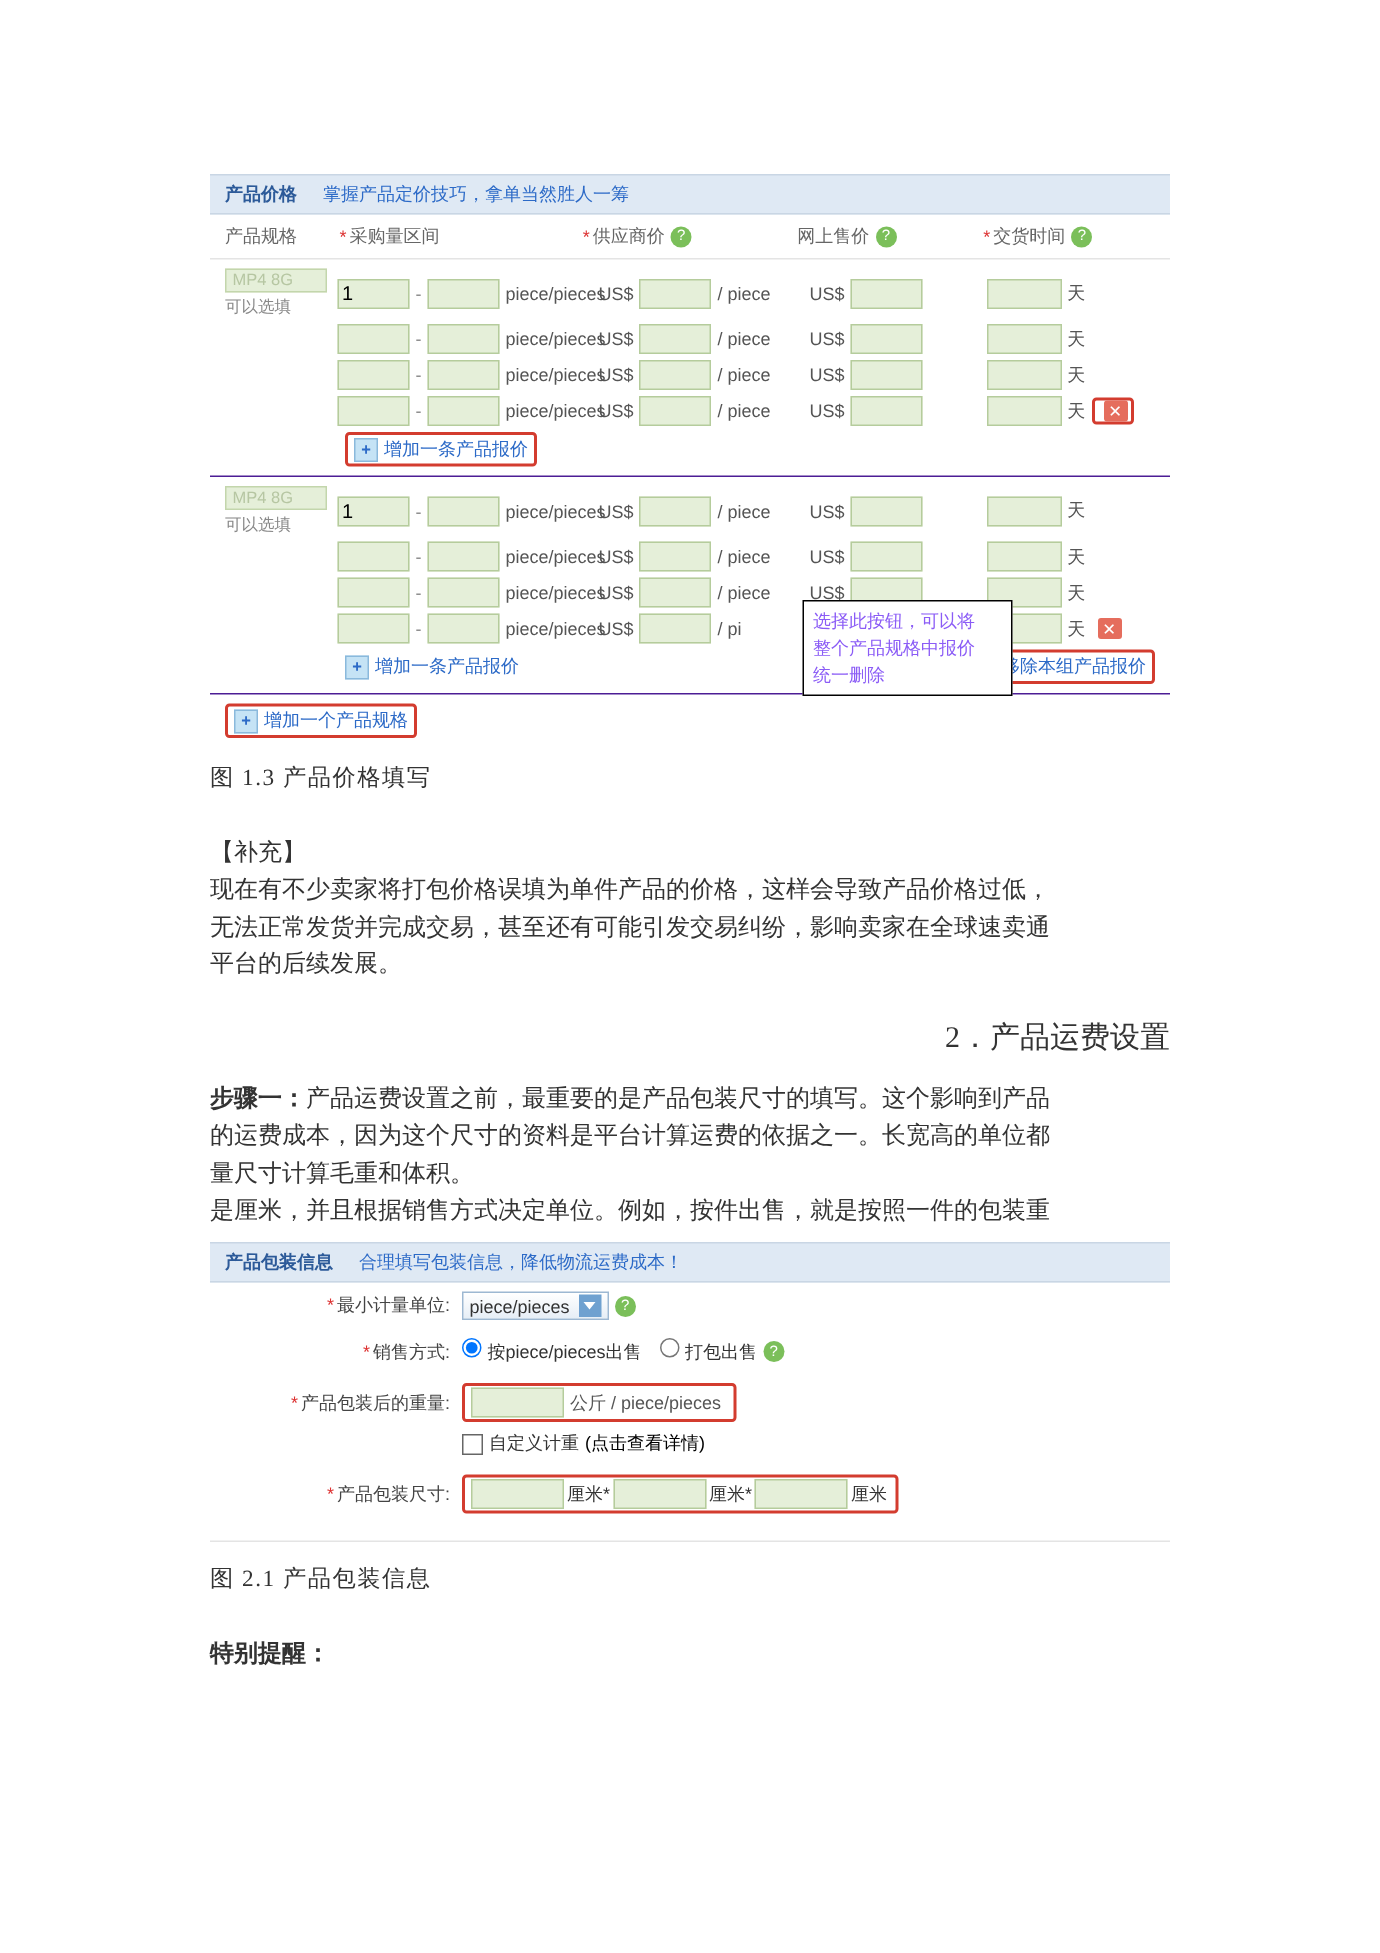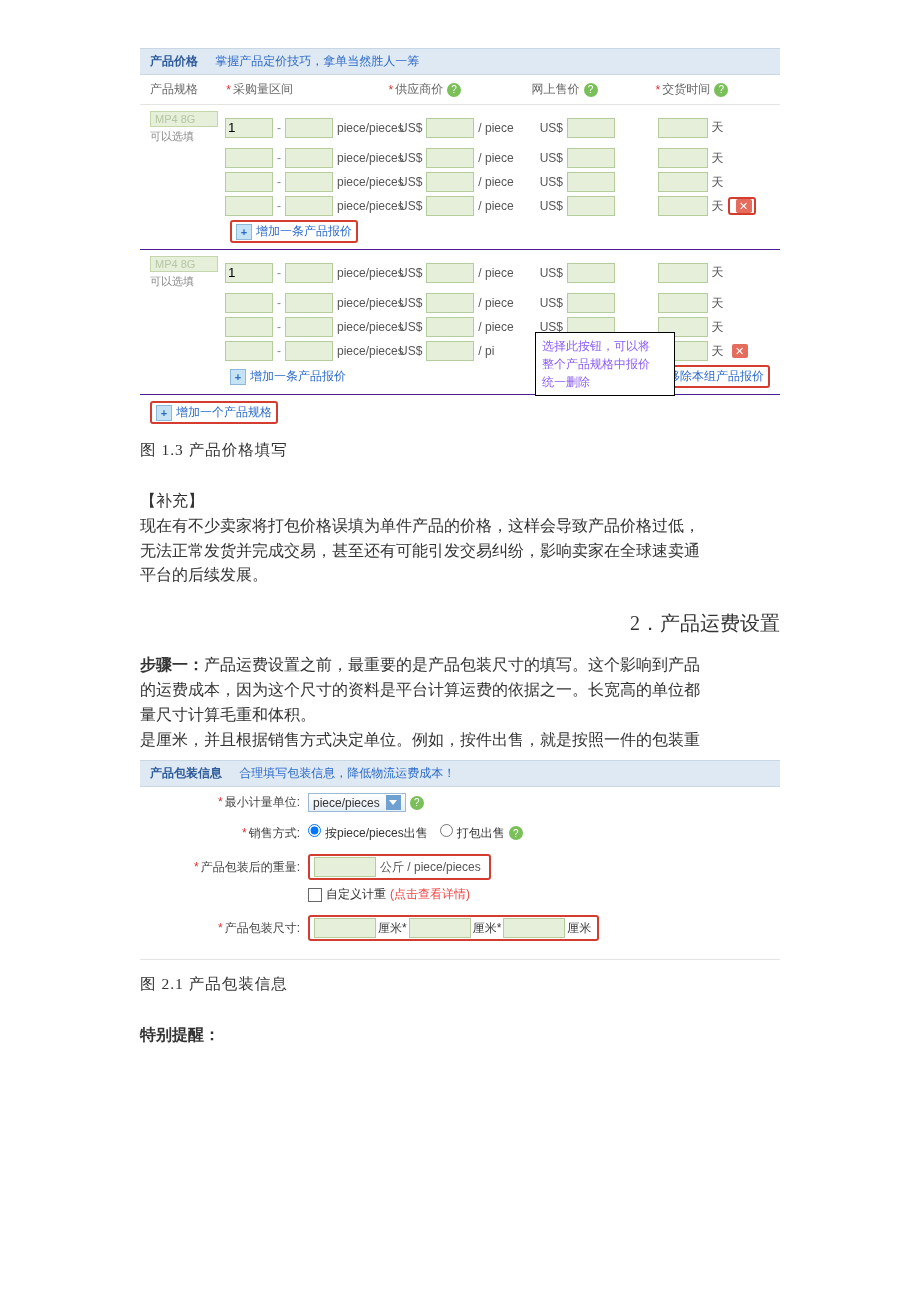--- a/index.html
+++ b/index.html
@@ -4,21 +4,21 @@
 <style>
   body {
     margin: 0;
     font-family: "Microsoft YaHei", Arial, sans-serif;
     font-size: 12px;
     background: #fff;
     color: #333;
     width: 920px;
   }
   .page {
-    padding: 48px 140px 40px 140px;
+    padding: 116px 140px 40px 140px;
   }
 
   
   .panel-head {
     background: #dfe9f4;
     padding: 4px 10px;
     border-top: 1px solid #c9d6e4;
     border-bottom: 1px solid #c9d6e4;
   }
   .panel-head .title {
@@ -179,21 +179,21 @@
   }
   input[type=radio]{ margin:0 4px 0 0; }
   .pkg-in {
     height:16px;
     border:1px solid #b5cc9c;
     background:#e5efd9;
     width:56px;
   }
   .cm-label { margin: 0 2px; color:#333; }
   .cb { display:inline-flex; width:12px;height:12px; border:1px solid #666; margin-right:4px; }
-  .blue-link { color:#ef4444; }
+  .blue-link { color:#000000; }
 </style>
 </head>
 <body>
 
 <div class="page">
 
   <div class="panel-head">
     <span class="title">产品价格</span>
     <span class="tip-link">掌握产品定价技巧，拿单当然胜人一筹</span>
   </div>

